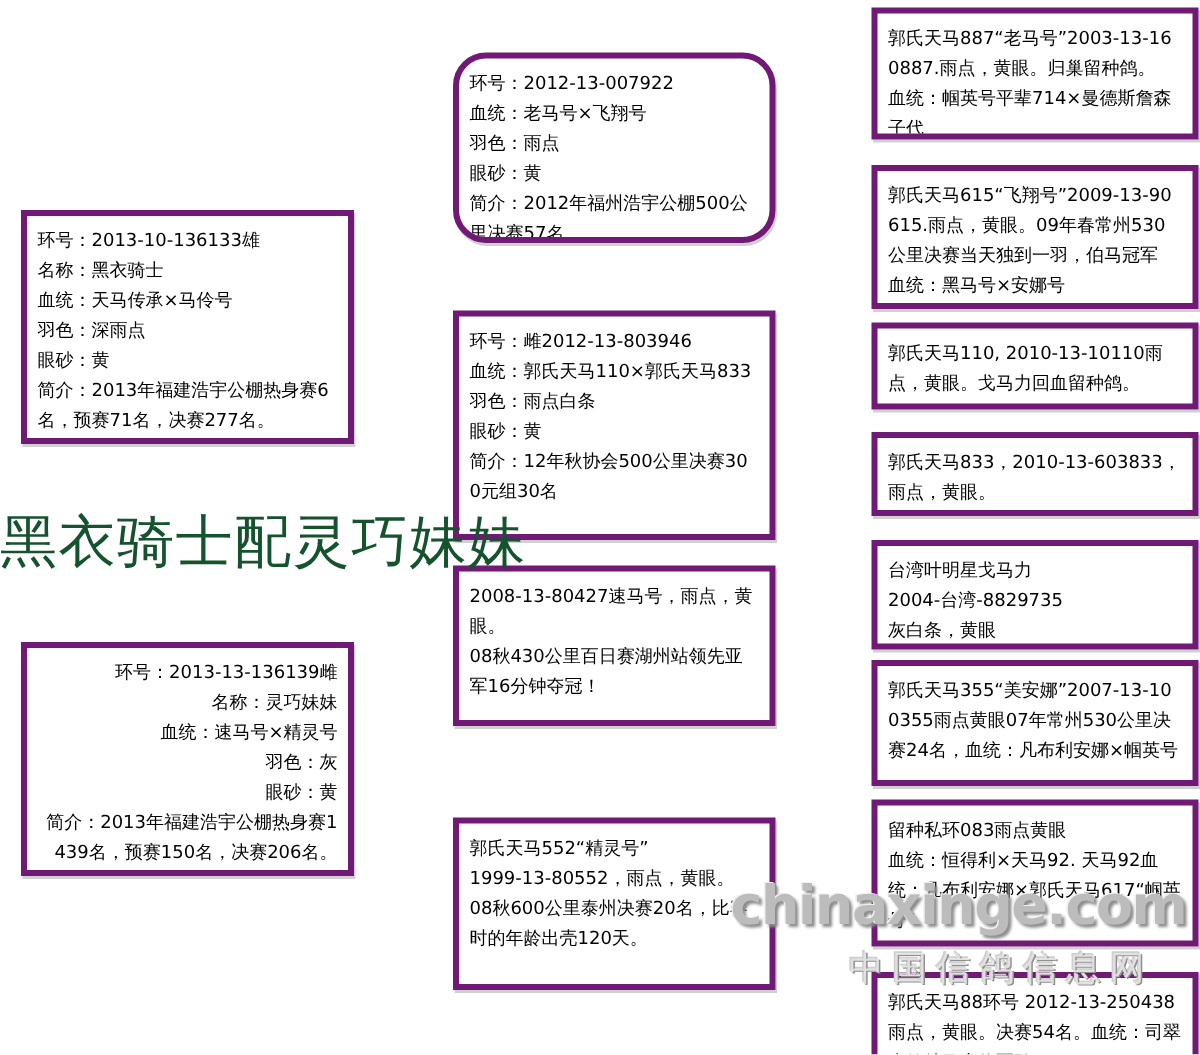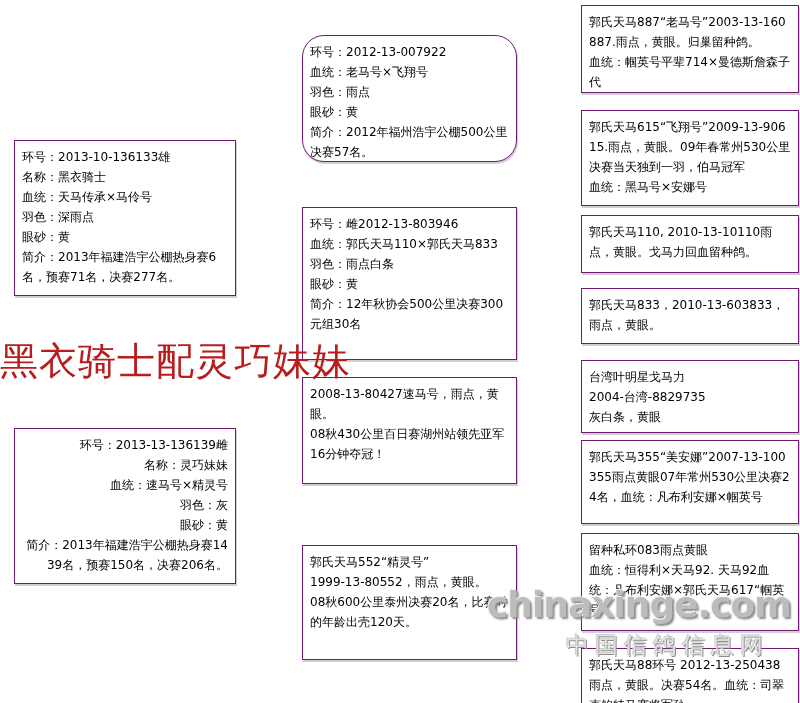--- a/index.html
+++ b/index.html
@@ -8,21 +8,21 @@
     width: 800px;
     height: 703px;
     background: #ffffff;
     overflow: hidden;
     font-family: "DejaVu Sans", sans-serif;
   }
   .card {
     position: absolute;
     box-sizing: border-box;
     background: #ffffff;
-    border: 1px solid #701a75;
+    border: 4px solid #701a75;
     box-shadow: 1px 2px 0 rgba(120,120,120,0.35);
     padding: 6px 7px;
     font-size: 12px;
     line-height: 20px;
     color: #000000;
     overflow: hidden;
     word-break: break-all;
     z-index: 1;
   }
   .card .ln { white-space: normal; }
@@ -45,21 +45,21 @@
   .pos-r7 { left: 581px; top: 533px; width: 218px; height: 98px; }
   .pos-r8 { left: 581px; top: 648px; width: 218px; height: 70px; }
 
   .pairing-title {
     position: absolute;
     left: 0px;
     top: 336px;
     font-family: "DejaVu Serif", serif;
     font-size: 38px;
     font-weight: normal;
-    color: #b91c1c;
+    color: #14532d;
     white-space: nowrap;
     z-index: 2;
     letter-spacing: 1px;
   }
   .wm-brand {
     position: absolute;
     left: 487px;
     top: 584px;
     font-family: "DejaVu Sans", sans-serif;
     font-size: 36px;

